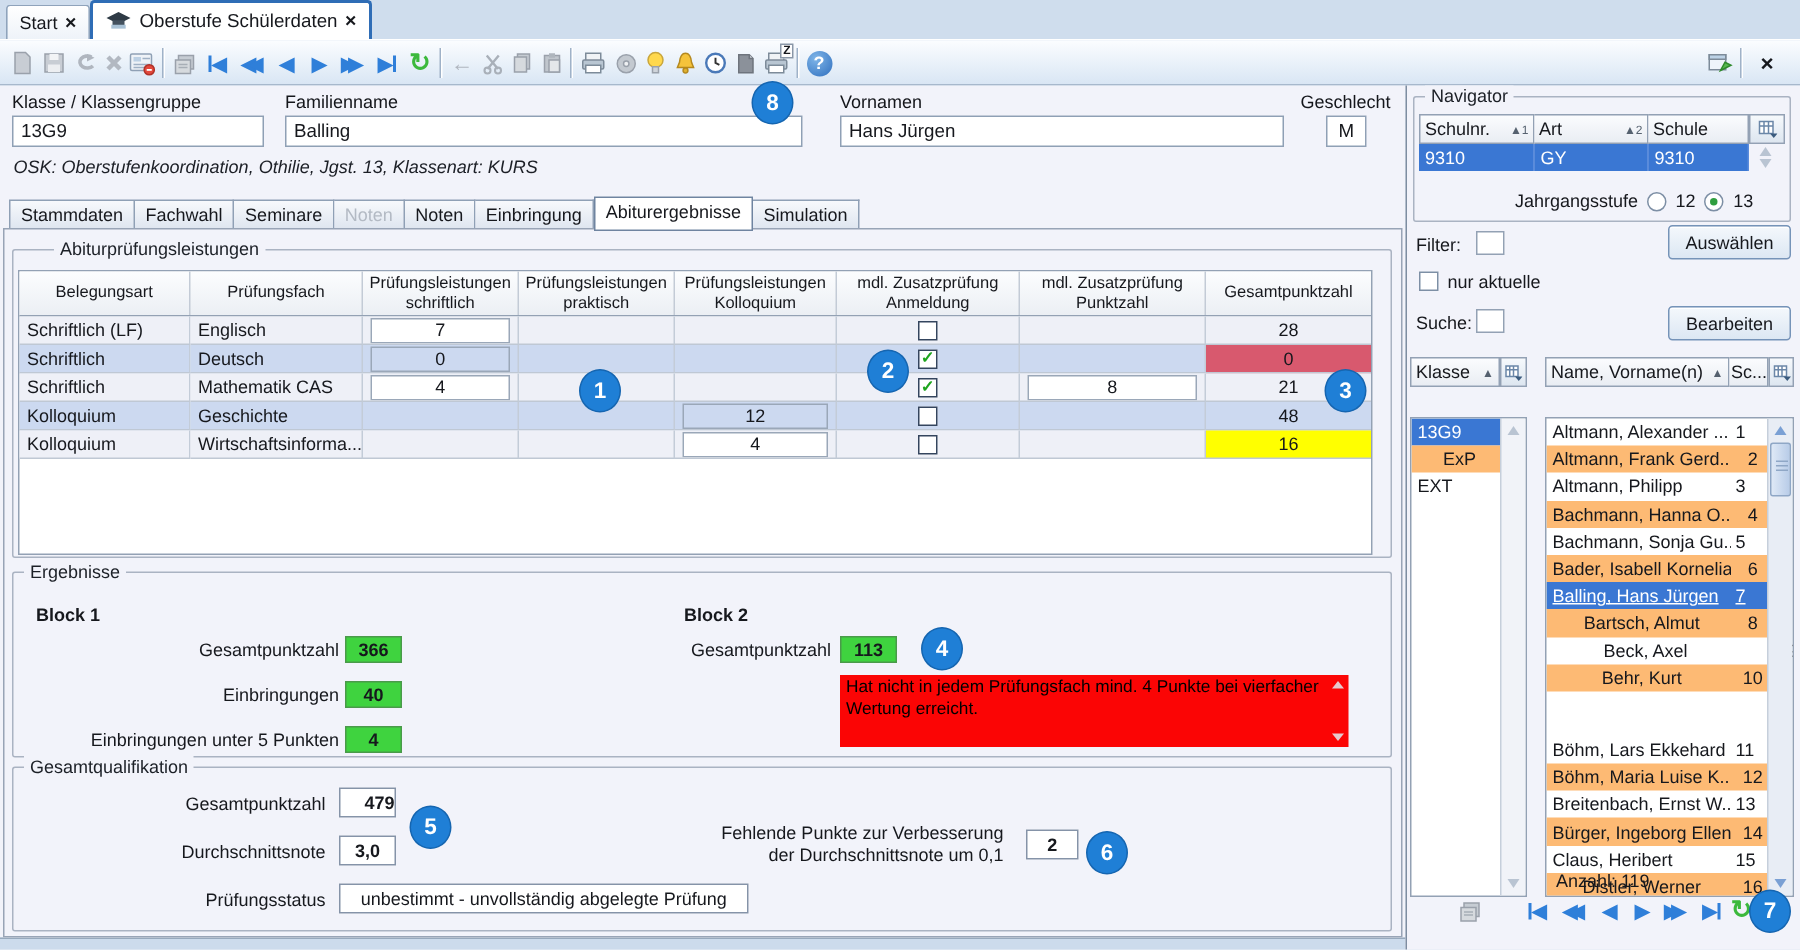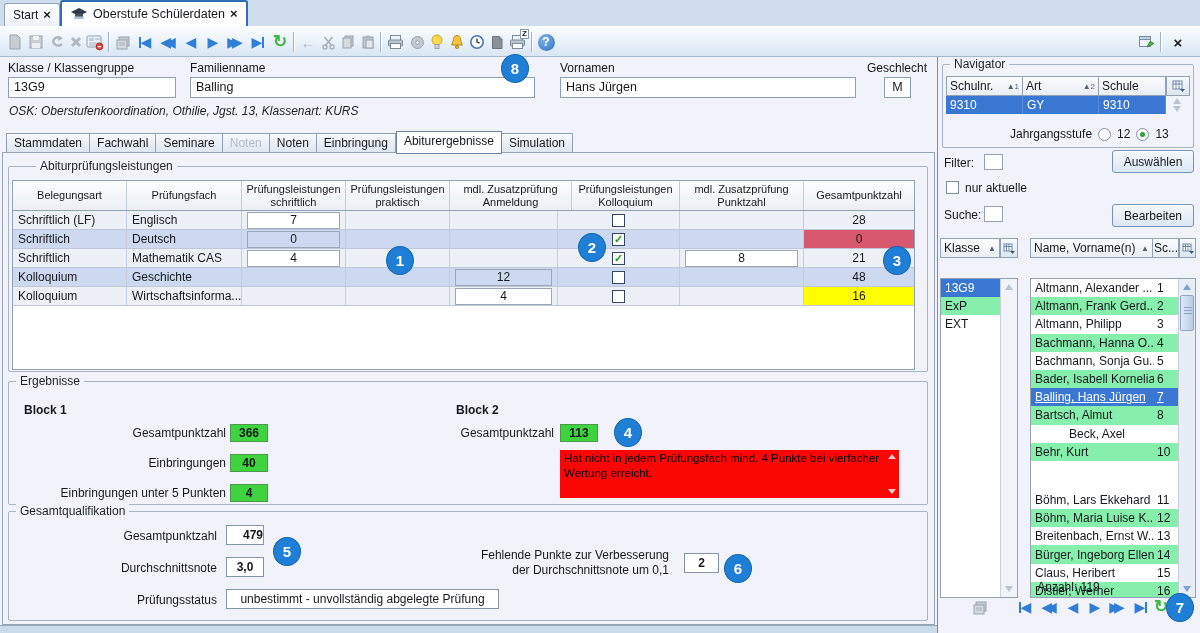--- a/index.html
+++ b/index.html
@@ -79,21 +79,21 @@
   .scell { background:var(--selection,#3a77d3); color:#fff; border-right:1px solid #5b8cdc; display:flex; align-items:center; padding:0 4px; font-size:12px; }
   .gridbtn { background:linear-gradient(#f6f9fc,#dde6f0); border:1px solid #93a1b4; display:flex; align-items:center; justify-content:center; }
   .radio { width:13px; height:13px; border:1px solid #7d8fa5; border-radius:50%; background:#fff; position:relative; display:inline-block; }
   .radio.sel::after { content:""; position:absolute; left:3px; top:3px; width:5px; height:5px; border-radius:50%; background:#2f9e3f; }
   .btn { position:absolute; height:23px; background:linear-gradient(#f4f8fc,#dce7f3); border:1px solid #7593b8; border-radius:3px; display:flex; align-items:center; justify-content:center; font-size:12px; box-shadow:inset 0 1px 0 #fff; }
   .inputbox { position:absolute; width:19px; height:16px; background:#fff; border:1px solid #93a1b4; }
   .ckbox { position:absolute; width:13px; height:13px; background:#fff; border:1px solid #7d8fa5; }
 
   .list { position:absolute; background:#fff; border:1px solid #93a1b4; overflow:hidden; }
   .lrow { display:flex; height:18.2px; align-items:center; font-size:12px; }
-  .lrow.alt { background:#86efac; }
+  .lrow.alt { background:#fdba74;text-align:center; }
   .lrow.sel { background:var(--selection,#3a77d3); color:#fff; }
   .lname { padding-left:4px; overflow:hidden; white-space:nowrap; flex:1; }
   .lnr { width:26px; padding-left:3px; }
   .gutter { position:absolute; top:0; right:0; width:17px; height:100%; background:#e8edf5; border-left:1px solid #c6cfdb; }
   .garrow { position:absolute; left:4px; width:0; height:0; border-left:4px solid transparent; border-right:4px solid transparent; }
   .garrow.up { top:5px; border-bottom:6px solid #7aa0d4; }
   .garrow.down { bottom:5px; border-top:6px solid #7aa0d4; }
   .garrow.faint.up { border-bottom-color:#b9c4d2; }
   .garrow.faint.down { border-top-color:#b9c4d2; }
   .thumb { position:absolute; left:1px; top:16px; width:14px; height:36px; background:linear-gradient(90deg,#dfe9f6,#b8cce8); border:1px solid #8fa7c6; border-radius:2px; }
@@ -308,22 +308,22 @@
 
   <div class="group" style="left:8px; top:166px; width:920px; height:206px;"></div>
   <span class="gtitle" style="left:16px; top:159px;margin-left:20px;">Abiturprüfungsleistungen</span>
 
   <div class="grid">
     <div class="ghead">
       <span class="hcell c0">Belegungsart</span>
       <span class="hcell c1">Prüfungsfach</span>
       <span class="hcell c2">Prüfungsleistungen schriftlich</span>
       <span class="hcell c3">Prüfungsleistungen praktisch</span>
+      <span class="hcell c4">Prüfungsleistungen Kolloquium</span>
       <span class="hcell c5">mdl. Zusatzprüfung Anmeldung</span>
-      <span class="hcell c4">Prüfungsleistungen Kolloquium</span>
       <span class="hcell c6">mdl. Zusatzprüfung Punktzahl</span>
       <span class="hcell c7">Gesamtpunktzahl</span>
     </div>
 
     <div class="grow">
       <span class="gcell c0 left r-light">Schriftlich (LF)</span>
       <span class="gcell c1 left r-light">Englisch</span>
       <span class="gcell c2 r-light">
           <span class="inbox">7</span>
         </span>

